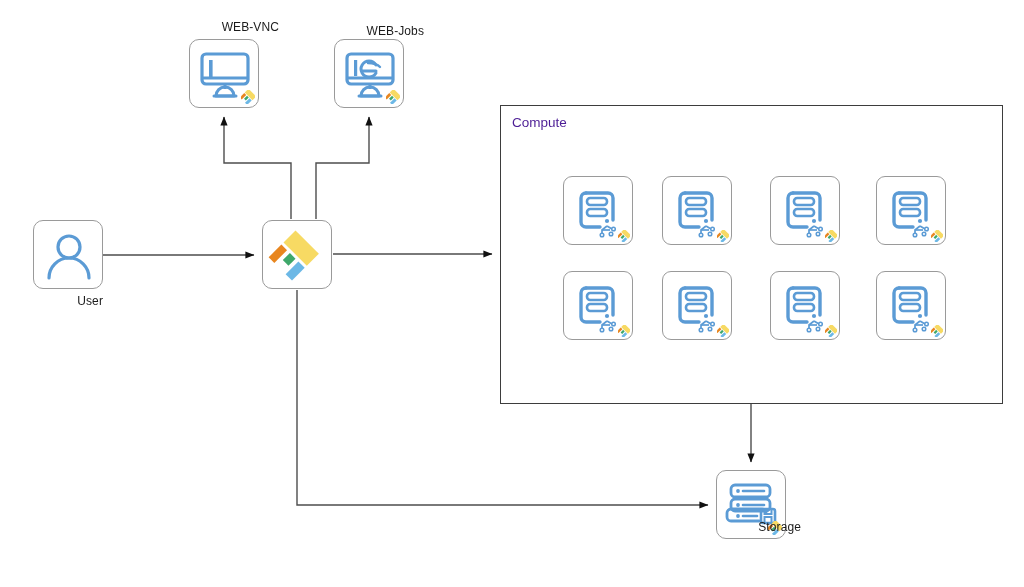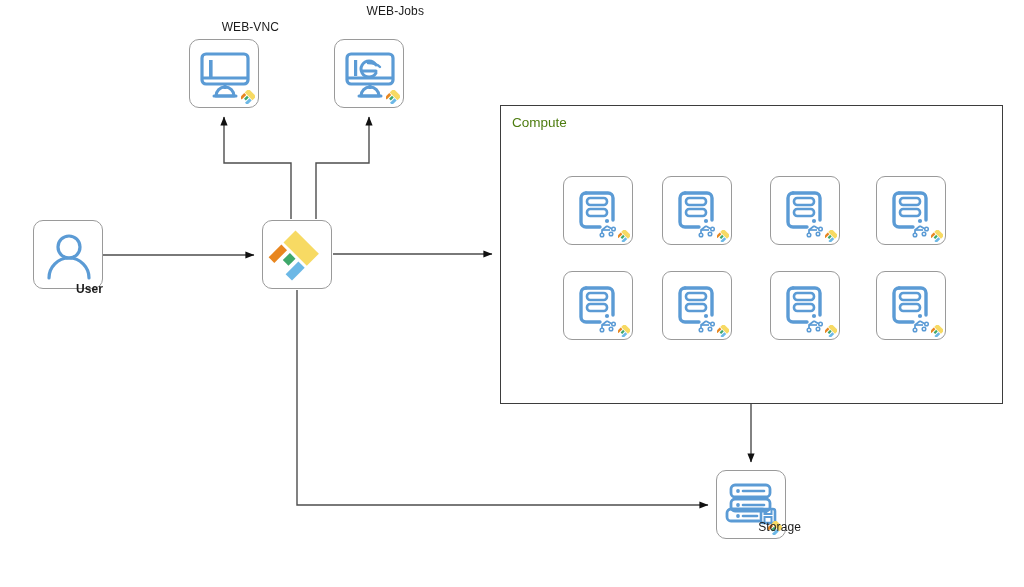--- a/index.html
+++ b/index.html
@@ -43,21 +43,21 @@
   }
   .group-box {
     position: absolute;
     background: #ffffff;
     border: 1.4px solid #3d3d3d;
     box-sizing: border-box;
   }
   .group-title {
     position: absolute;
     font-size: 13.5px;
-    color: #4d7c0f;
+    color: #4c1d95;
     white-space: nowrap;
   }
   .compute-node {
     position: absolute;
     background: #ffffff;
     border: 1.2px solid #9a9a9a;
     border-radius: 9px;
     box-sizing: border-box;
   }
   .icon-holder {
@@ -317,21 +317,21 @@
   </div>
 
   <div class="node-box" style="left:33px; top:220px; width:70px; height:69px;">
     <div class="icon-holder">
       <svg viewBox="0 0 70 69" width="70" height="69" xmlns="http://www.w3.org/2000/svg">
         <circle cx="35" cy="26" r="11" fill="none" stroke="#5b9bd5" stroke-width="3.2"></circle>
         <path d="M15,57 a20,20 0 0 1 40,0" fill="none" stroke="#5b9bd5" stroke-width="3.2" stroke-linecap="round"></path>
       </svg>
     </div>
   </div>
-  <div class="node-label" style="left:33px; top:282px; width:70px;font-weight:bold;">User</div>
+  <div class="node-label" style="left:33px; top:294px; width:70px;">User</div>
 
   <div class="node-box" style="left:262px; top:220px; width:70px; height:69px;">
     <div class="icon-holder">
       <svg viewBox="0 0 70 69" width="70" height="69" xmlns="http://www.w3.org/2000/svg">
         <g transform="rotate(-45 35 34.5)">
           <rect x="13" y="15" width="18" height="8" fill="#e8861f"></rect>
           <rect x="34" y="15" width="17" height="33" fill="#f7da63"></rect>
           <rect x="21" y="27" width="10" height="8" fill="#3fa86a"></rect>
           <rect x="13" y="39" width="18" height="9" fill="#6cb8e6"></rect>
         </g>
@@ -354,21 +354,21 @@
     <svg class="badge" viewBox="0 0 14 14" xmlns="http://www.w3.org/2000/svg">
       <g transform="rotate(-45 7 7)">
           <rect x="0.8" y="1.5" width="6.4" height="2.8" fill="#e8861f"></rect>
           <rect x="7.8" y="1.5" width="5.4" height="11" fill="#f7da63"></rect>
           <rect x="3" y="5.4" width="4.2" height="2.5" fill="#3fa86a"></rect>
           <rect x="0.8" y="9" width="6.4" height="3" fill="#6cb8e6"></rect>
         </g>
     </svg>
   </div>
 
-  <div class="node-label" style="left:314px; top:4px; width:110px;">WEB-Jobs</div>
+  <div class="node-label" style="left:314px; top:24px; width:110px;">WEB-Jobs</div>
   <div class="node-box" style="left:334px; top:39px; width:70px; height:69px;">
     <div class="icon-holder">
       <svg viewBox="0 0 70 69" width="70" height="69" xmlns="http://www.w3.org/2000/svg">
         <rect x="12" y="14" width="46" height="30" rx="4" fill="none" stroke="#5b9bd5" stroke-width="3.2"></rect>
         <rect x="19" y="20" width="3.2" height="16" fill="#5b9bd5"></rect>
         <path d="M41,25 a8,8 0 1 0 -7,12 a8,8 0 0 0 7,-4" fill="none" stroke="#5b9bd5" stroke-width="3" stroke-linecap="round"></path>
         <path d="M27,31 h14" fill="none" stroke="#5b9bd5" stroke-width="3" stroke-linecap="round"></path>
         <path d="M33,23 a14,7 0 0 1 12,4" fill="none" stroke="#5b9bd5" stroke-width="2.4" stroke-linecap="round"></path>
         <path d="M12,38 h46" fill="none" stroke="#5b9bd5" stroke-width="3"></path>
         <path d="M35,44 v5" fill="none" stroke="#5b9bd5" stroke-width="3"></path>

